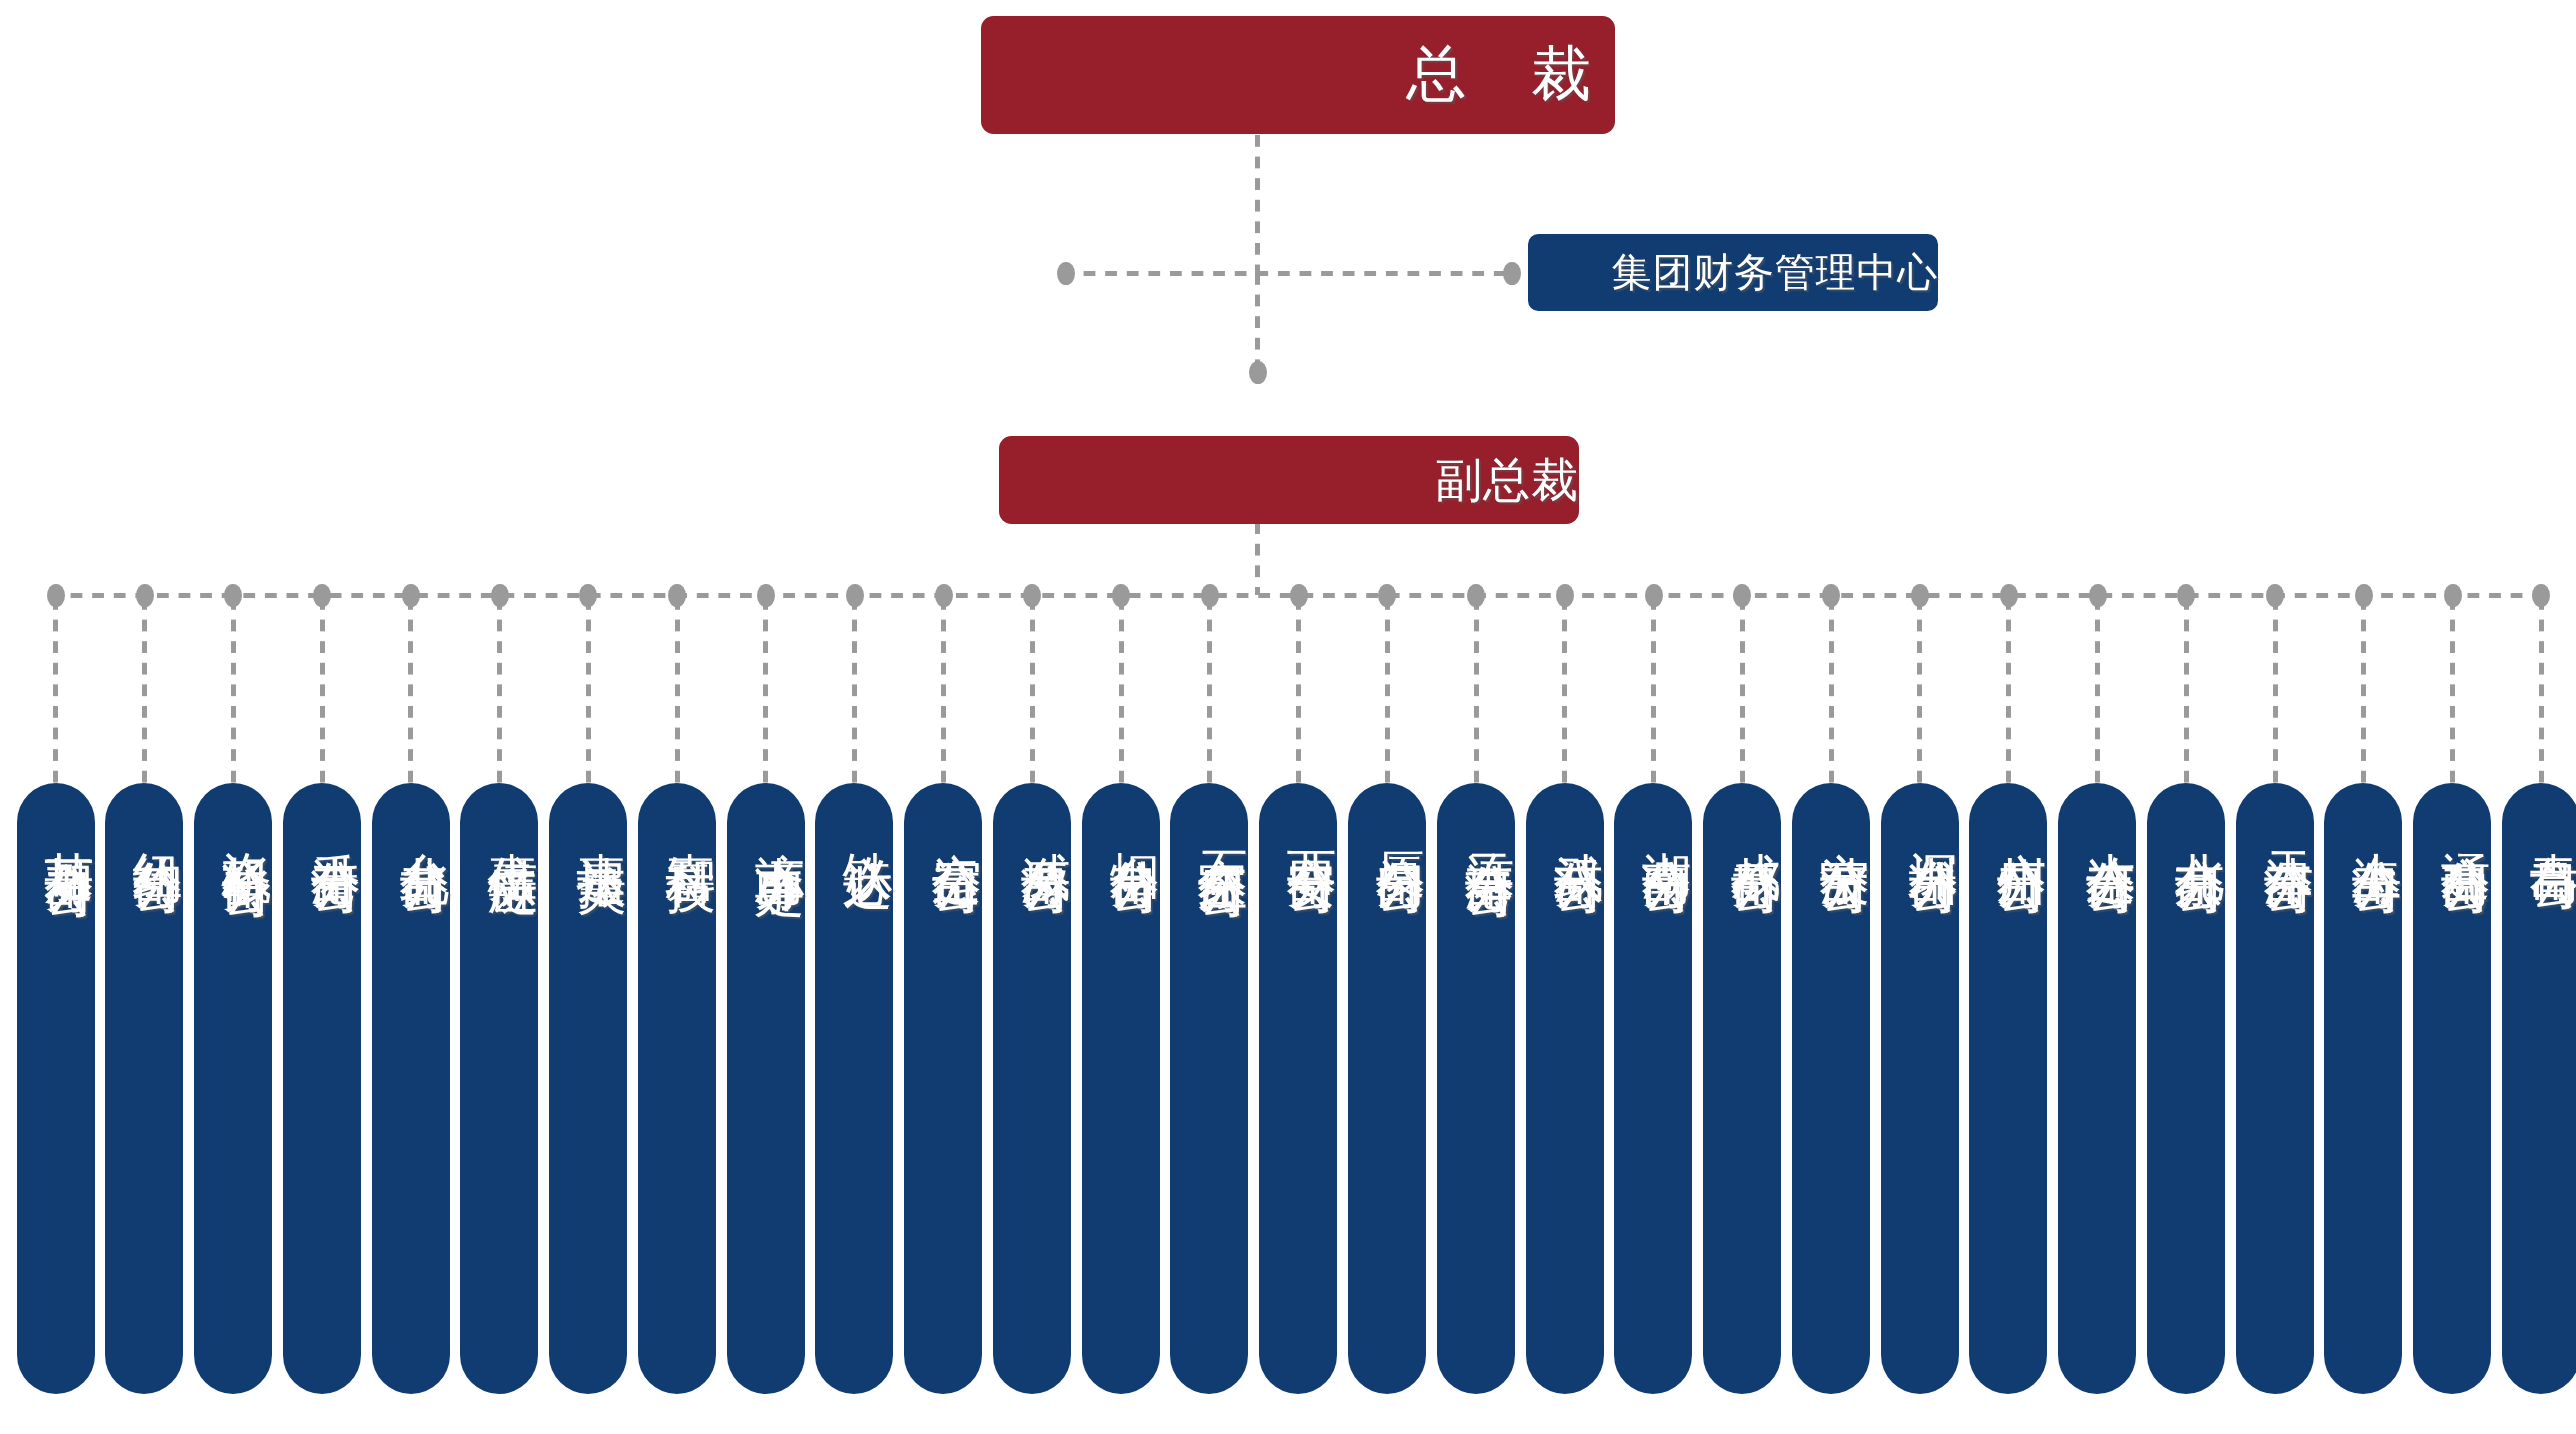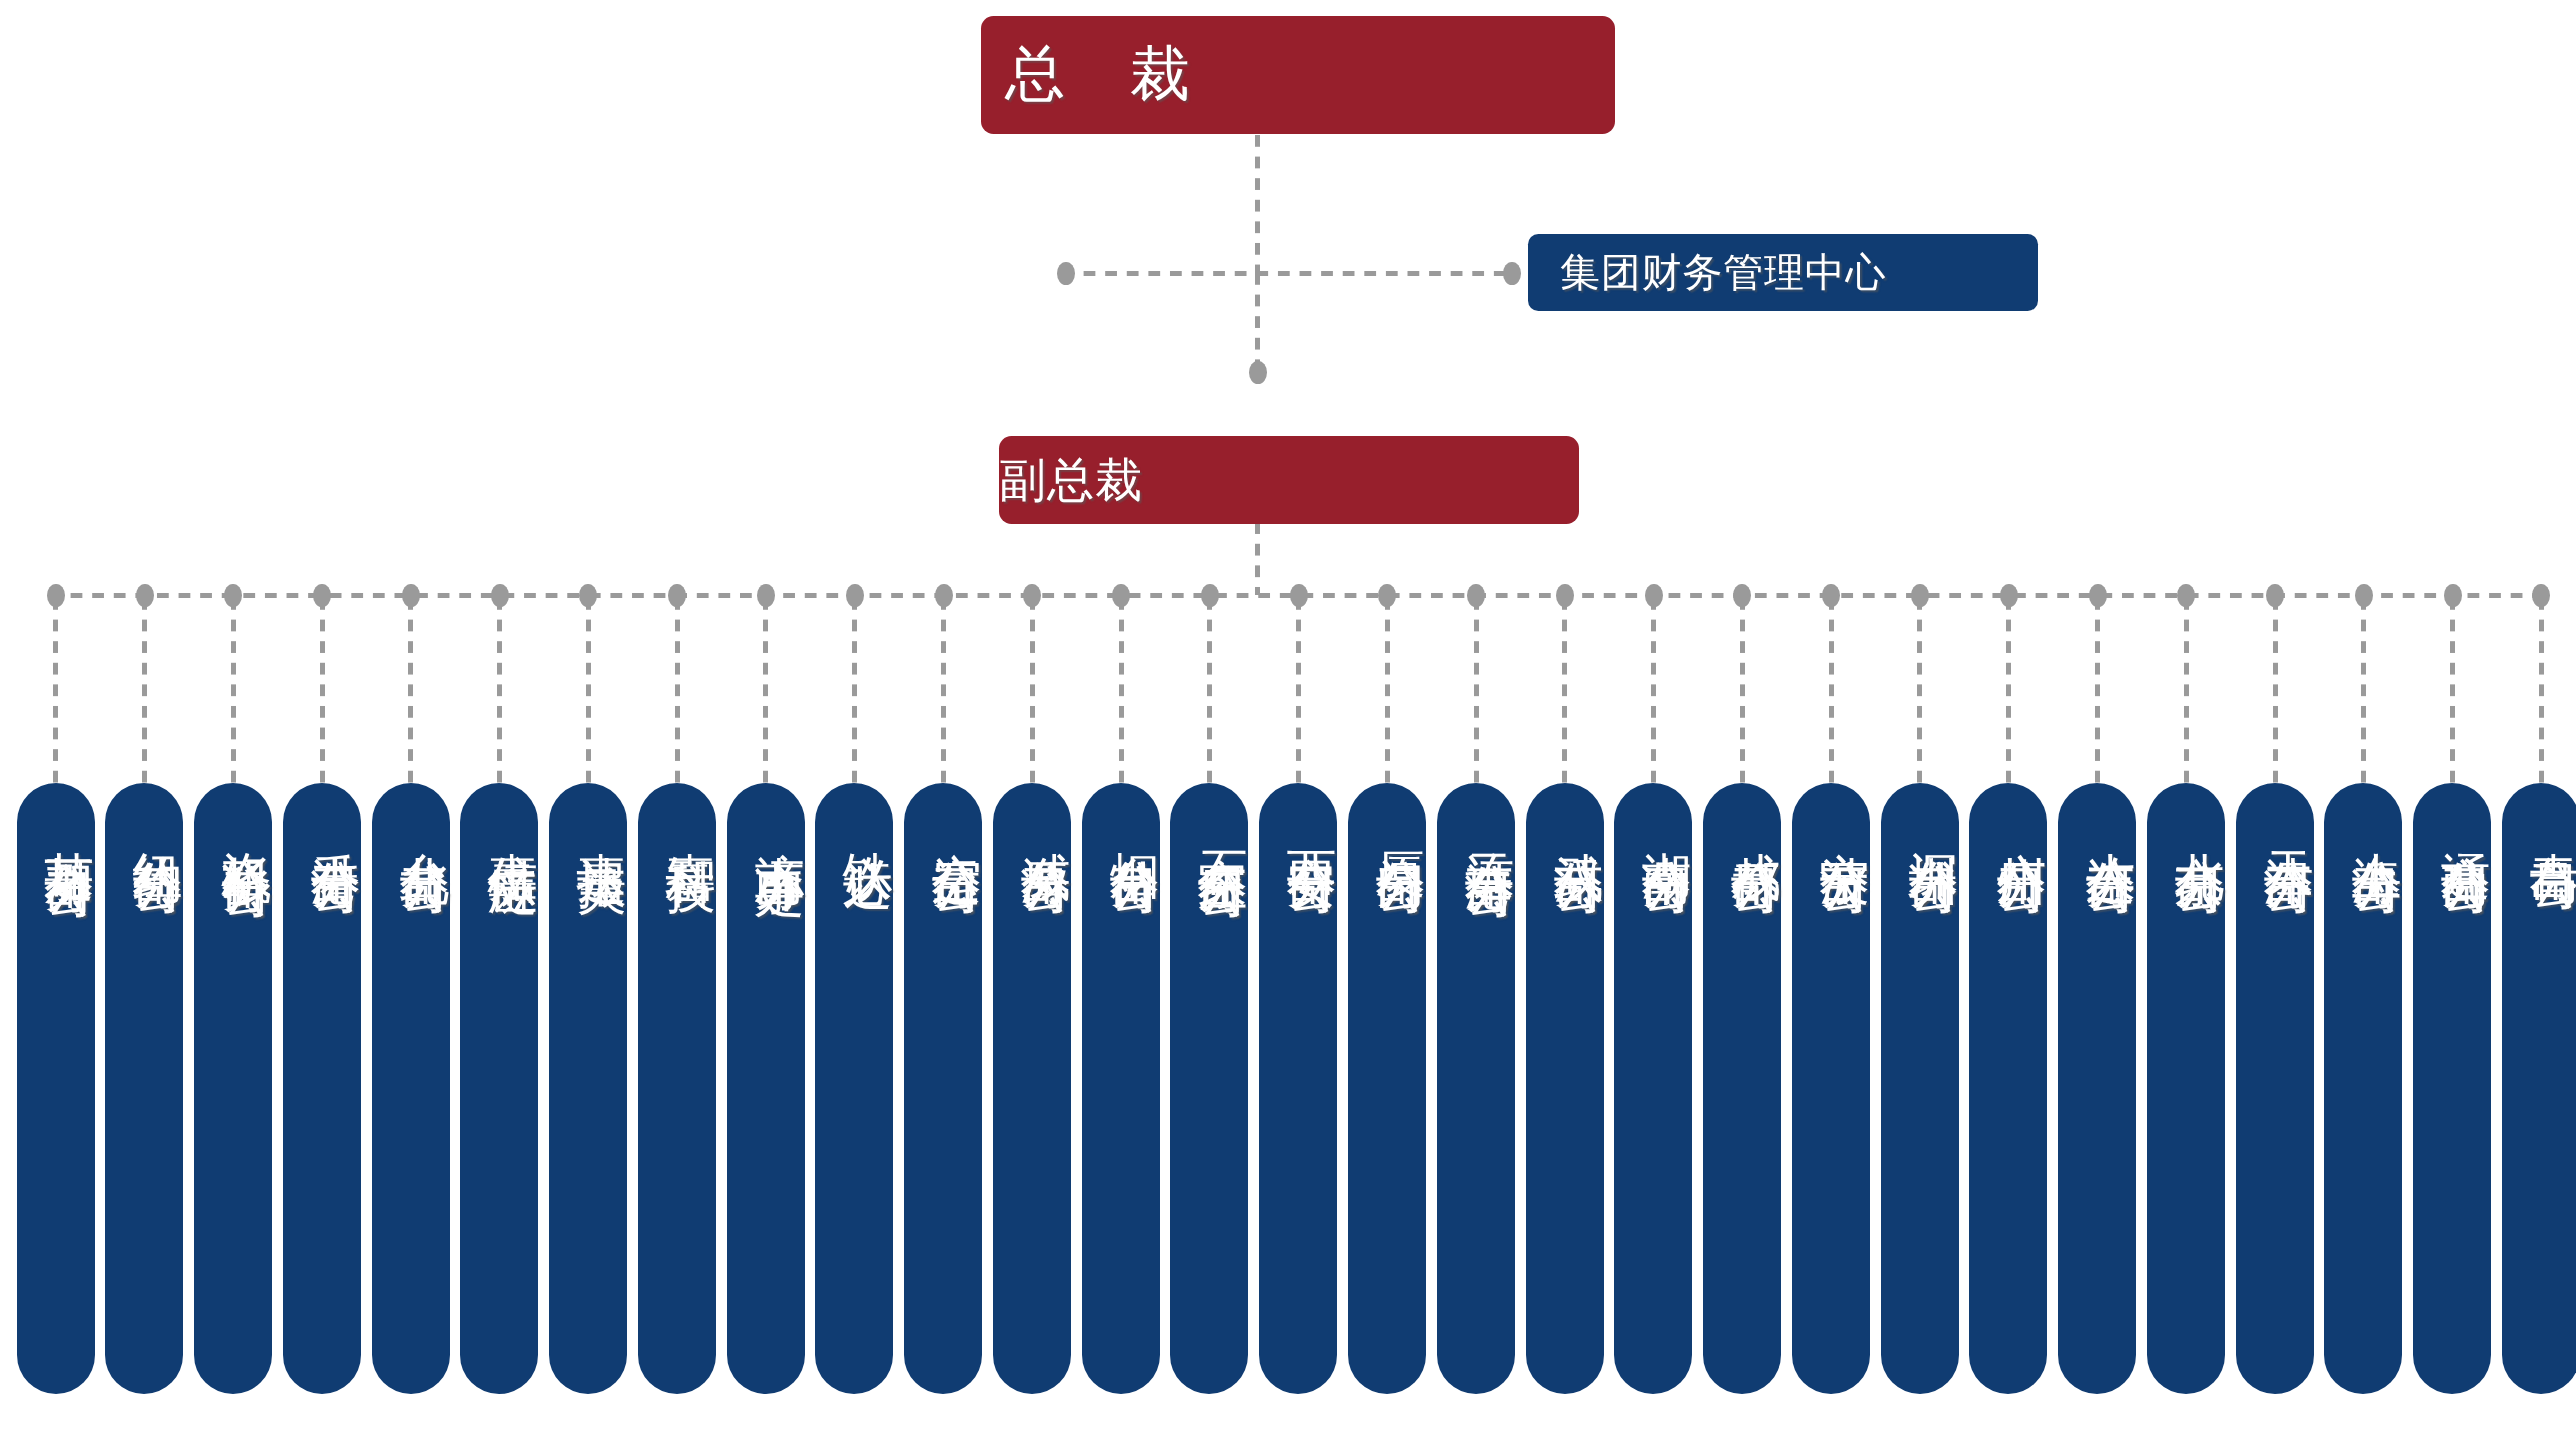--- a/index.html
+++ b/index.html
@@ -19,21 +19,21 @@
     width: 2576px;
     height: 1435px;
   }
 
   
   .node {
     position: absolute;
     box-sizing: border-box;
     display: flex;
     align-items: center;
-    justify-content: flex-start;
+    justify-content: flex-end;
     color: #ffffff;
     text-shadow: 2.1px 2.1px 1.5px rgba(90,90,90,0.55);
     letter-spacing: 0.02em;
     z-index: 5;
   }
 
   .node.red  { background: #971f2c; }
   .node.blue { background: #103c72; }
 
   
@@ -56,21 +56,21 @@
   }
 
   
   .node-center {
     top: 234px;
     height: 77px;
     border-radius: 10.3px;
     font-size: 40px;
   }
   .node-dev     { left: 523px; width: 541px; }
-  .node-finance { left: 1528px; width: 510px; padding-left: 32px; }
+  .node-finance { left: 1528px; width: 410px; padding-left: 32px; }
 
   
   .branch {
     position: absolute;
     top: 783px;
     width: 78px;
     height: 611px;
     background: #103c72;
     border-radius: 39px;
     box-sizing: border-box;

